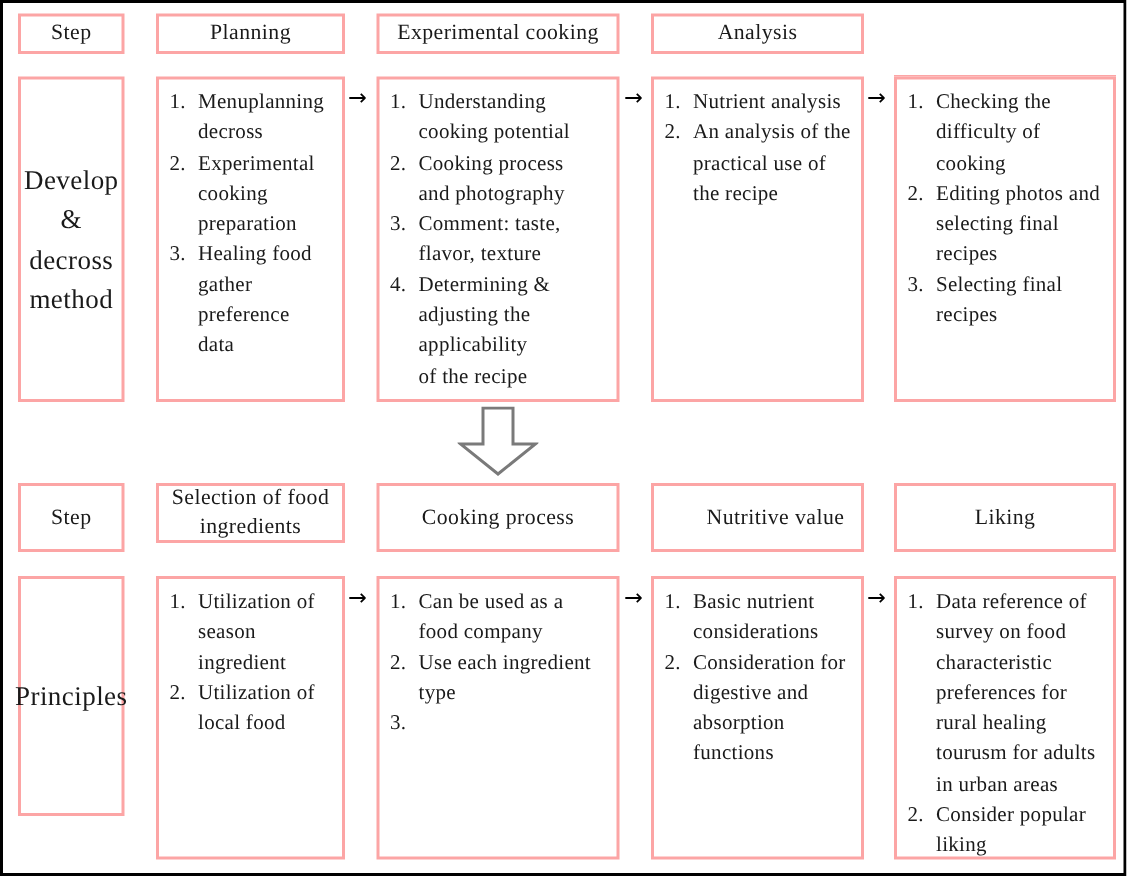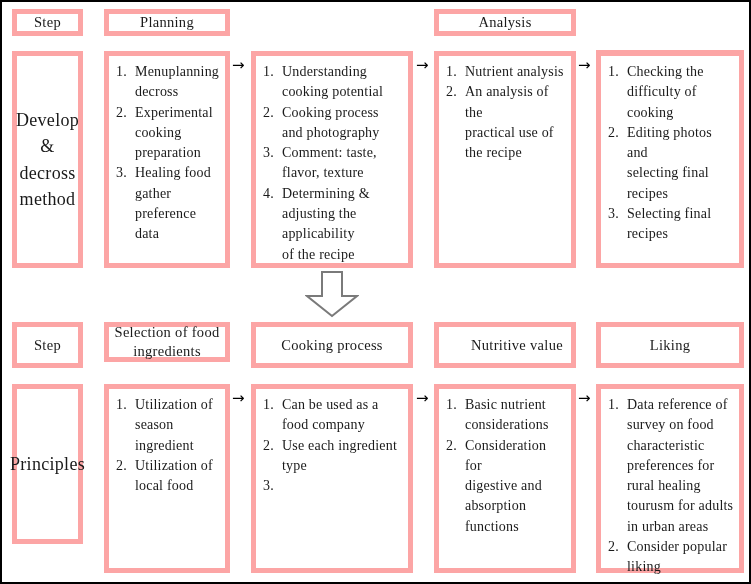--- a/index.html
+++ b/index.html
@@ -16,21 +16,21 @@
     width: 751px;
     height: 584px;
     box-sizing: border-box;
     border: 2px solid #000000;
     background: #ffffff;
     overflow: hidden;
   }
   .box {
     position: absolute;
     box-sizing: border-box;
-    border: 5px solid #fca5a5;
+    border: 2px solid #fca5a5;
     background: #ffffff;
   }
   .header-box {
     display: flex;
     align-items: center;
     justify-content: center;
     text-align: center;
     font-size: 14.5px;
     line-height: 1.28;
     letter-spacing: 0.3px;
@@ -89,20 +89,23 @@
 <div id="diagram">
 
   <div class="box header-box" style="left:10px; top:7px; width:71px; height:27px;">
     <span class="label">Step</span>
   </div>
 
   <div class="box header-box" style="left:102px; top:7px; width:126px; height:27px;font-family:Liberation Serif, serif;">
     <span class="label">Planning</span>
   </div>
 
+  <div class="box header-box" style="left:249px; top:7px; width:162px; height:27px;">
+    <span class="label">Experimental cooking</span>
+  </div>
 
   <div class="box header-box" style="left:432px; top:7px; width:142px; height:27px;">
     <span class="label">Analysis</span>
   </div>
 
   <div class="box header-box" style="left:594px; top:7px; width:148px; height:27px;margin-top:41px;">
     <span class="label">Production</span>
   </div>
 
   <div class="box side-box" style="left:10px; top:49px; width:71px; height:217px;">

